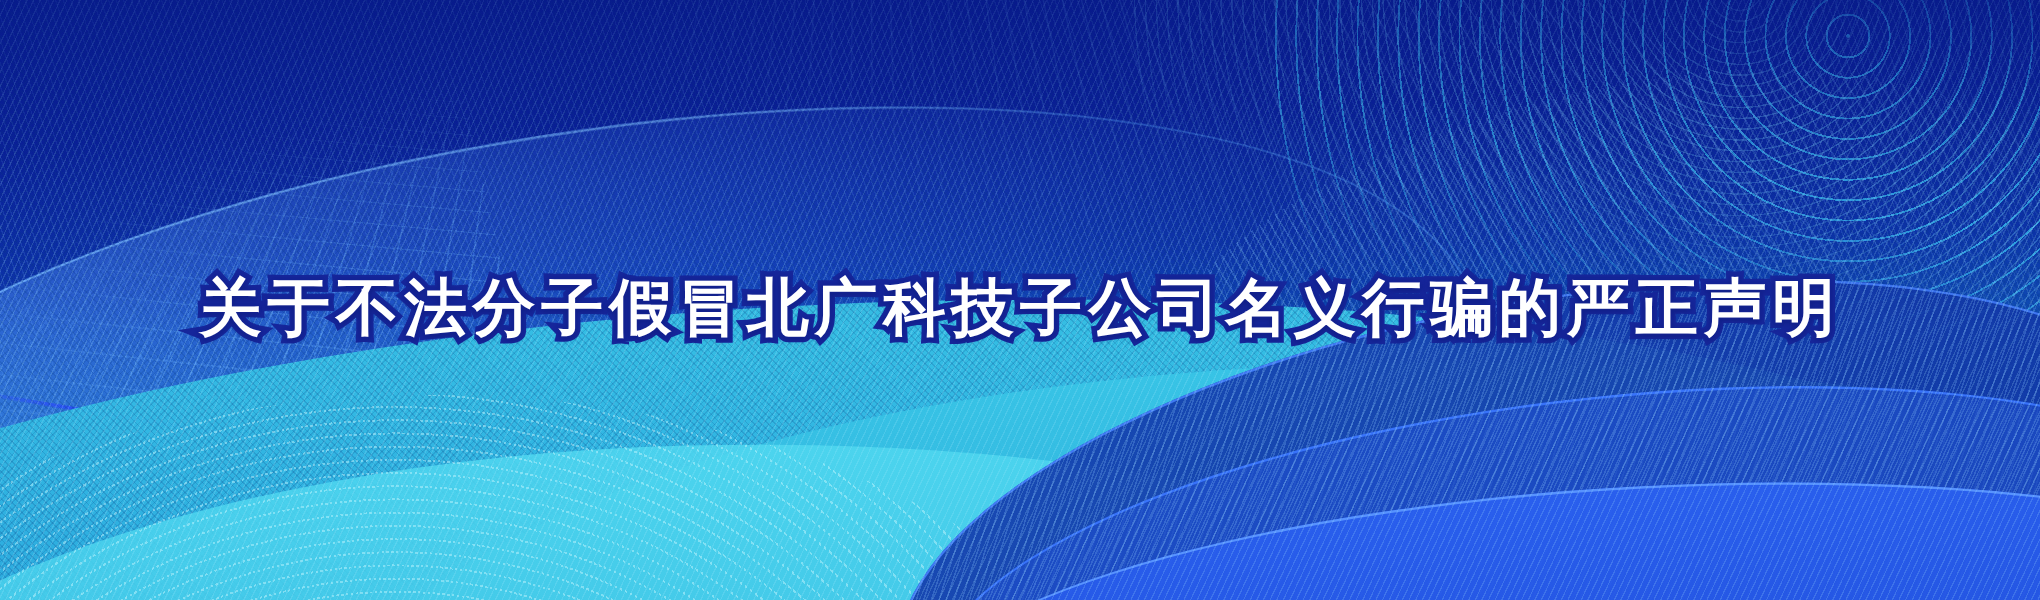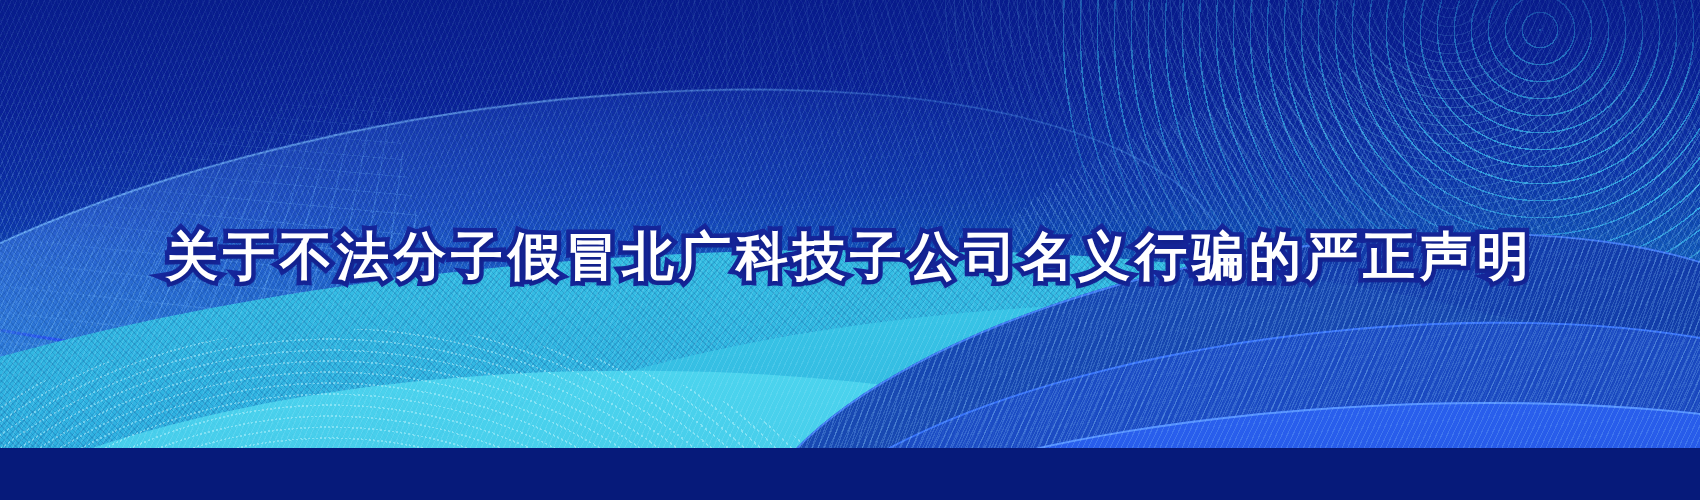--- a/index.html
+++ b/index.html
@@ -2,21 +2,21 @@
 <html><head>
 <meta charset="utf-8">
 <title>Banner</title>
 <style>
   html,body{margin:0;padding:0;background:#061a7a;}
   *{box-sizing:border-box;}
 
   #banner{
     position:relative;
     width:1700px;
-    height:448px;
+    height:500px;
     overflow:hidden;
     font-family:"Liberation Sans","DejaVu Sans",sans-serif;
     background:
       radial-gradient(120% 90% at 18% 118%, #31c4e6 0%, #31c4e6 12%, rgba(49,196,230,0) 46%),
       radial-gradient(95% 80% at 50% 120%, #2aa7dd 0%, rgba(42,167,221,0) 55%),
       linear-gradient(178deg, #0a1f96 0%, #0b239e 22%, #0d36ad 44%, #1262bd 68%, #1c8fcf 86%, #25abdb 100%);
   }
 
   .layer{position:absolute;inset:0;pointer-events:none;}
 

